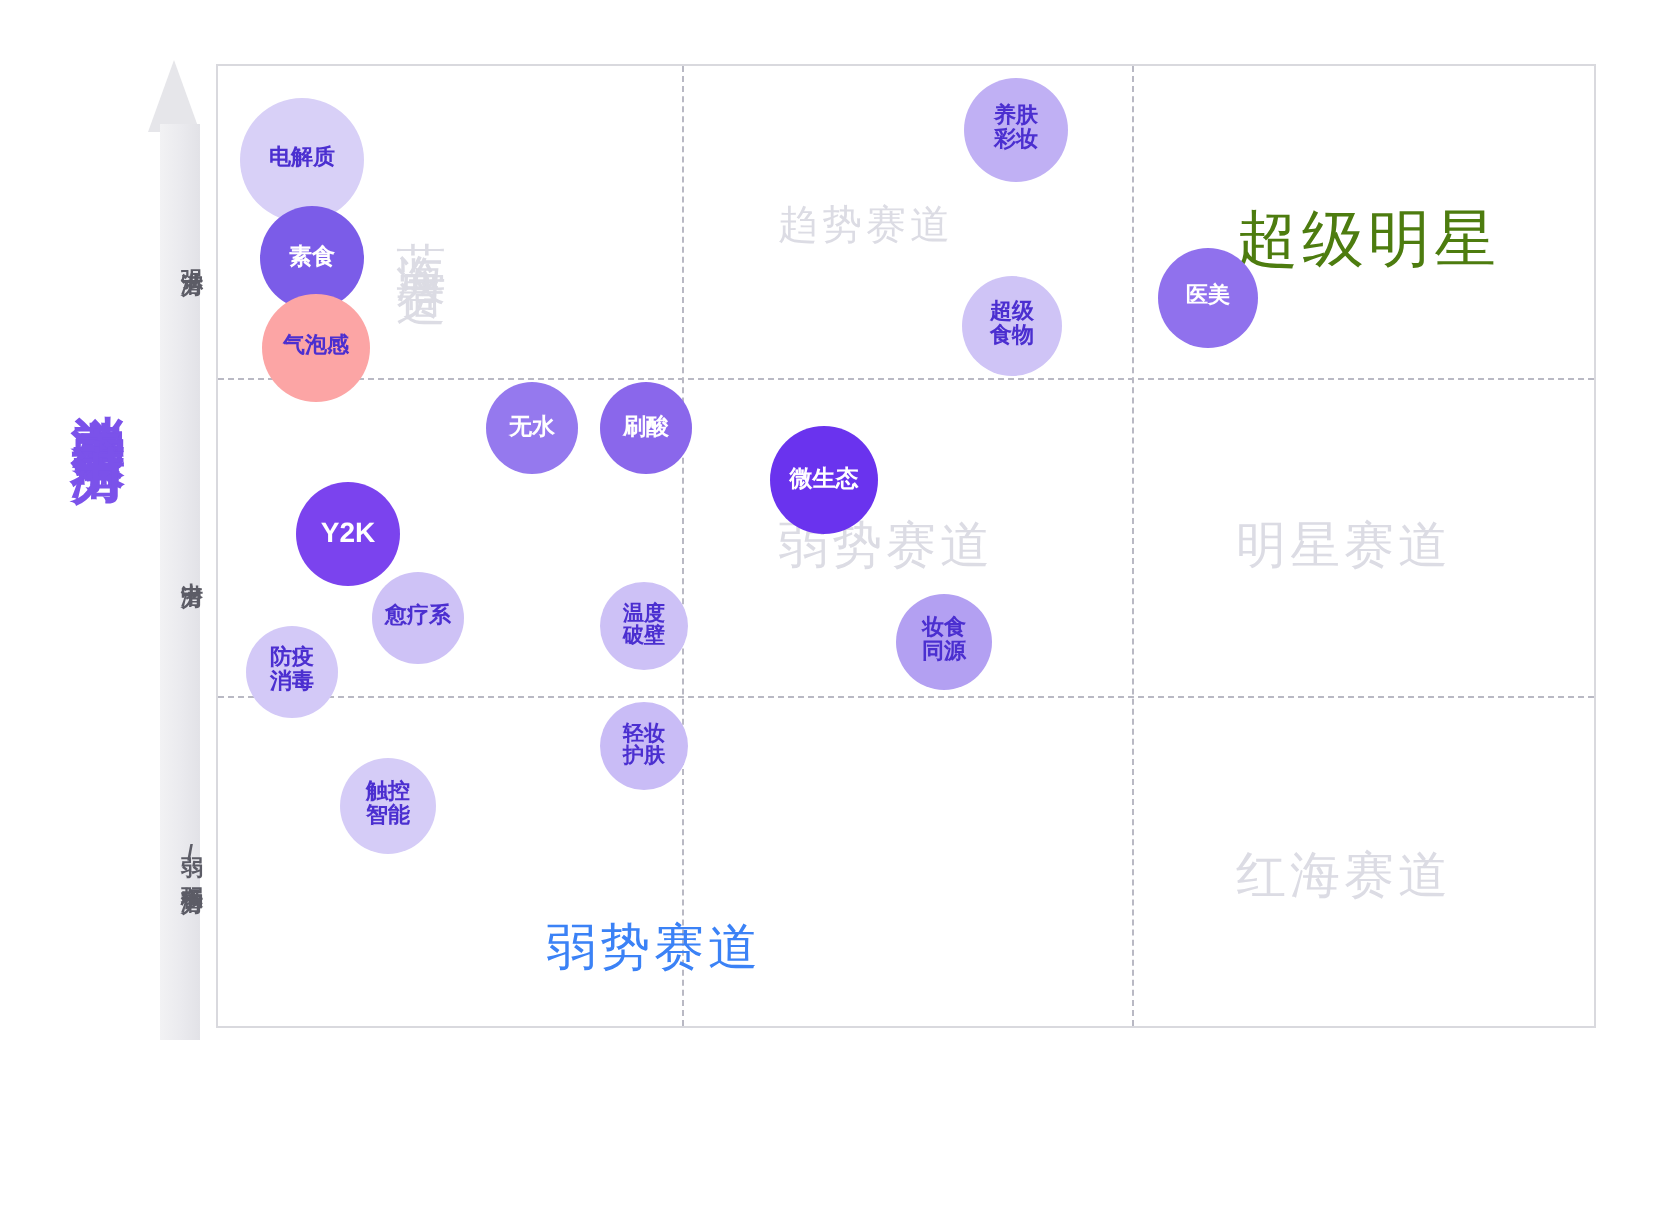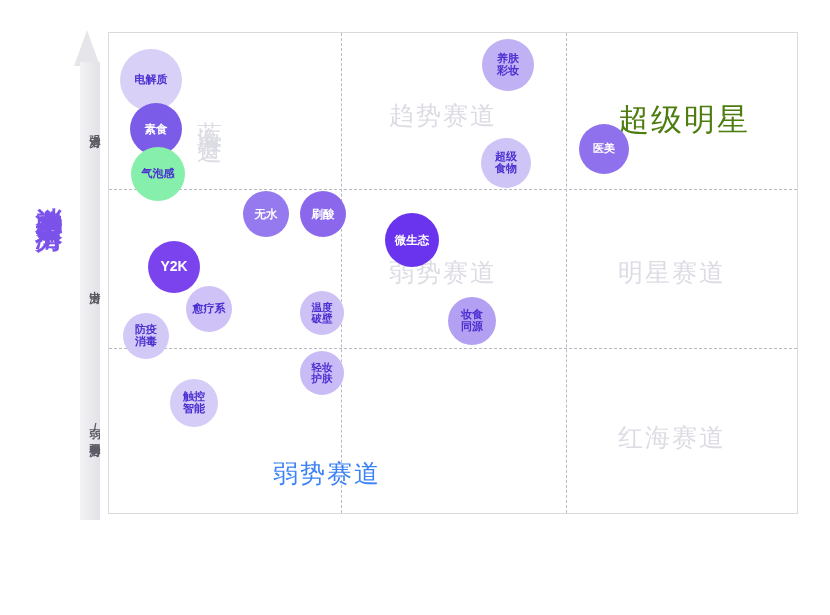--- a/index.html
+++ b/index.html
@@ -208,35 +208,35 @@
 
   <div id="plot-area">
     <div id="dividers">
         <div class="divider-v" style="left: 232px;"></div>
         <div class="divider-v" style="left: 457px;"></div>
         <div class="divider-h" style="top: 156px;"></div>
         <div class="divider-h" style="top: 315px;"></div>
       </div>
     <div id="quad-labels">
         <div class="quad-label vertical" style="left: 88px; top: 68px; font-size: 25px; color: rgb(220, 220, 228);">蓝海赛道</div>
-        <div class="quad-label" style="left: 280px; top: 66px; font-size: 25px; color: rgb(220, 220, 228);">趋势赛道</div>
+        <div class="quad-label" style="left: 280px; top: 66px; font-size: 20px; color: rgb(220, 220, 228);">趋势赛道</div>
         <div class="quad-label" style="left: 509px; top: 66px; font-size: 31px; color: #4d7c0f;">超级明星</div>
         <div class="quad-label" style="left: 280px; top: 223px; font-size: 25px; color: rgb(220, 220, 228);">弱势赛道</div>
         <div class="quad-label" style="left: 509px; top: 223px; font-size: 25px; color: rgb(220, 220, 228);">明星赛道</div>
         <div class="quad-label" style="left: 164px; top: 388px; font-size: 25px; color: #3b82f6; margin-top: 36px;">弱势赛道</div>
         <div class="quad-label" style="left: 509px; top: 388px; font-size: 25px; color: rgb(220, 220, 228);">红海赛道</div>
       </div>
     <div id="bubbles">
         <div class="bubble" style="left: 11px; top: 16px; width: 62px; height: 62px; background: rgb(216, 208, 247); color: rgb(75, 47, 208); font-size: 11px; align-items: center;">
           <span class="blabel">电解质</span>
         </div>
         <div class="bubble" style="left: 21px; top: 70px; width: 52px; height: 52px; background: rgb(123, 92, 232); color: rgb(255, 255, 255); font-size: 11.5px;">
           <span class="blabel">素食</span>
         </div>
-        <div class="bubble" style="left: 22px; top: 114px; width: 54px; height: 54px; background: #86efac; color: rgb(75, 47, 208); font-size: 11px;">
+        <div class="bubble" style="left: 22px; top: 114px; width: 54px; height: 54px; background: #fca5a5; color: rgb(75, 47, 208); font-size: 11px;">
           <span class="blabel">气泡感</span>
         </div>
         <div class="bubble" style="left: 373px; top: 6px; width: 52px; height: 52px; background: rgb(192, 176, 244); color: rgb(75, 47, 208); font-size: 11px;">
           <span class="blabel">养肤
 彩妆</span>
         </div>
         <div class="bubble" style="left: 372px; top: 105px; width: 50px; height: 50px; background: rgb(207, 196, 246); color: rgb(75, 47, 208); font-size: 11px;">
           <span class="blabel">超级
 食物</span>
         </div>

